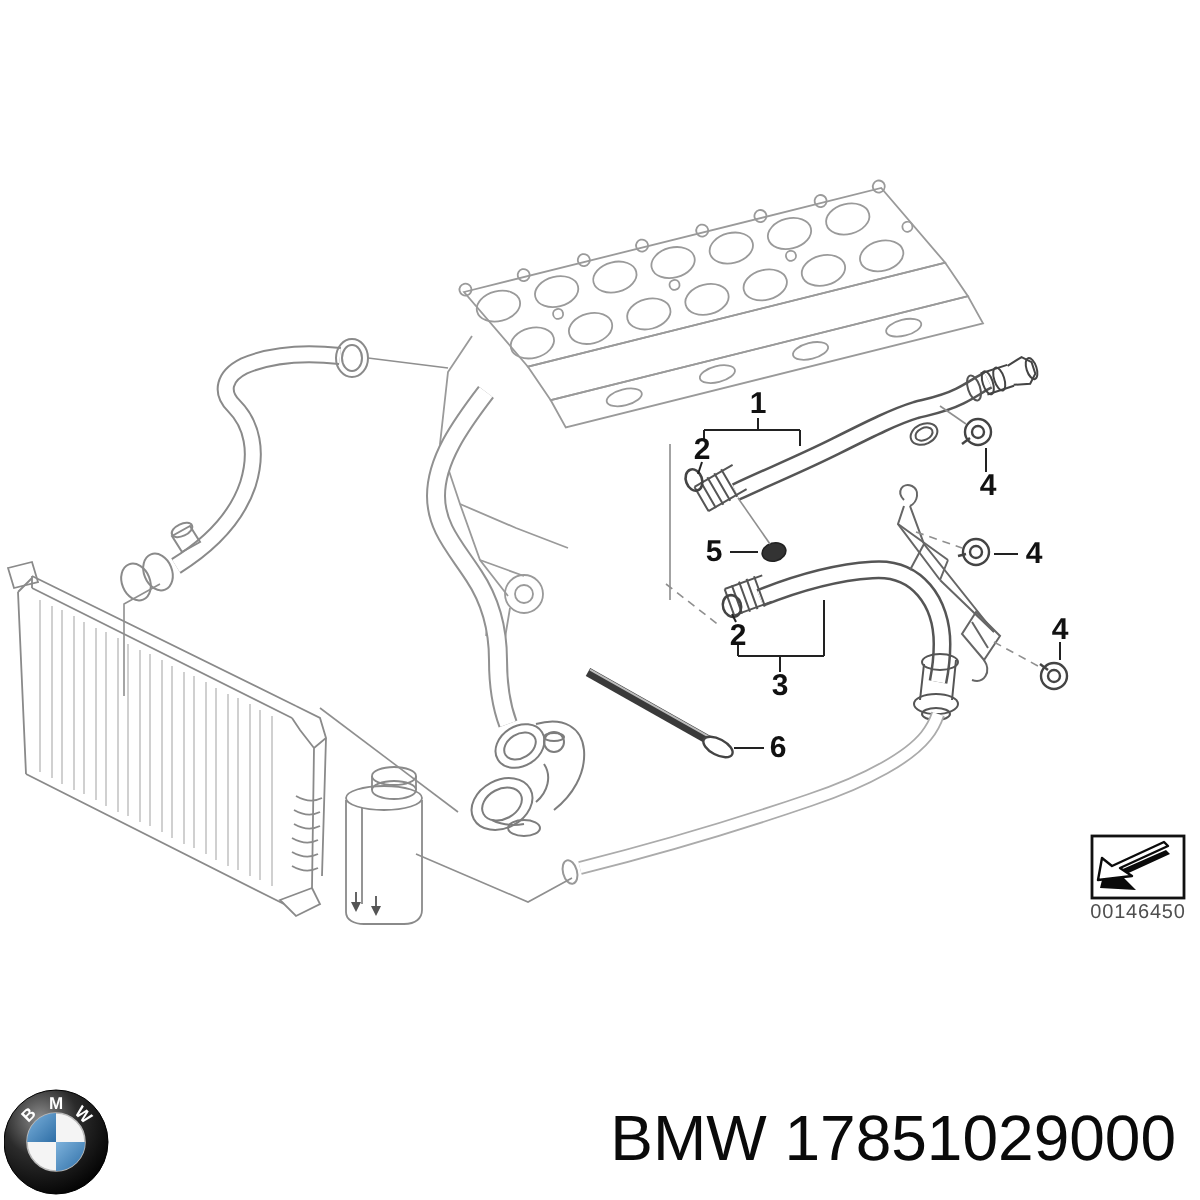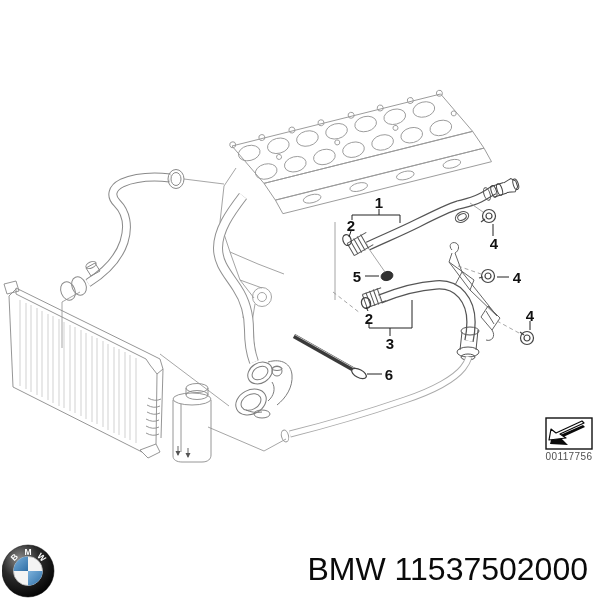--- a/index.html
+++ b/index.html
@@ -226,21 +226,21 @@
   <div class="callout" style="left:379px;top:202px">1</div>
   <div class="callout" style="left:351px;top:225px">2</div>
   <div class="callout" style="left:357px;top:276px">5</div>
   <div class="callout" style="left:369px;top:318px">2</div>
   <div class="callout" style="left:390px;top:343px">3</div>
   <div class="callout" style="left:389px;top:374px">6</div>
   <div class="callout" style="left:494px;top:243px">4</div>
   <div class="callout" style="left:517px;top:277px">4</div>
   <div class="callout" style="left:530px;top:315px">4</div>
 
-  <div class="drawing-number">00117756</div>
+  <div class="drawing-number">00146450</div>
 
   <div class="logo-wrap">
     <svg width="54" height="58" viewBox="0 0 54 58">
       <defs>
         <radialGradient id="ringG" cx="35%" cy="28%" r="80%">
           <stop offset="0%" stop-color="#8d8d8d"></stop>
           <stop offset="45%" stop-color="#2b2b2b"></stop>
           <stop offset="100%" stop-color="#000000"></stop>
         </radialGradient>
         <linearGradient id="blueG" x1="0" y1="0" x2="1" y2="1">
@@ -251,15 +251,15 @@
       <circle cx="26" cy="29" r="26" fill="url(#ringG)" stroke="#000" stroke-width="0.5"></circle>
       <circle cx="26" cy="29" r="14.5" fill="#f4f4f4" stroke="#b9b9b9" stroke-width="0.8"></circle>
       <path d="M26,29 L11.5,29 A14.5,14.5 0 0 1 26,14.5 Z" fill="url(#blueG)"></path>
       <path d="M26,29 L40.5,29 A14.5,14.5 0 0 1 26,43.5 Z" fill="url(#blueG)"></path>
       <text x="12.2" y="15.2" transform="rotate(-45 12.2 15.2)" text-anchor="middle" dominant-baseline="central" font-family="Liberation Sans, sans-serif" font-size="8.5" font-weight="bold" fill="#fff">B</text>
       <text x="26" y="9.5" text-anchor="middle" dominant-baseline="central" font-family="Liberation Sans, sans-serif" font-size="8.5" font-weight="bold" fill="#fff">M</text>
       <text x="39.8" y="15.2" transform="rotate(45 39.8 15.2)" text-anchor="middle" dominant-baseline="central" font-family="Liberation Sans, sans-serif" font-size="8.5" font-weight="bold" fill="#fff">W</text>
     </svg>
   </div>
 
-  <div class="caption">BMW 11537502000</div>
+  <div class="caption">BMW 17851029000</div>
 
 </div>
 
 </body></html>

